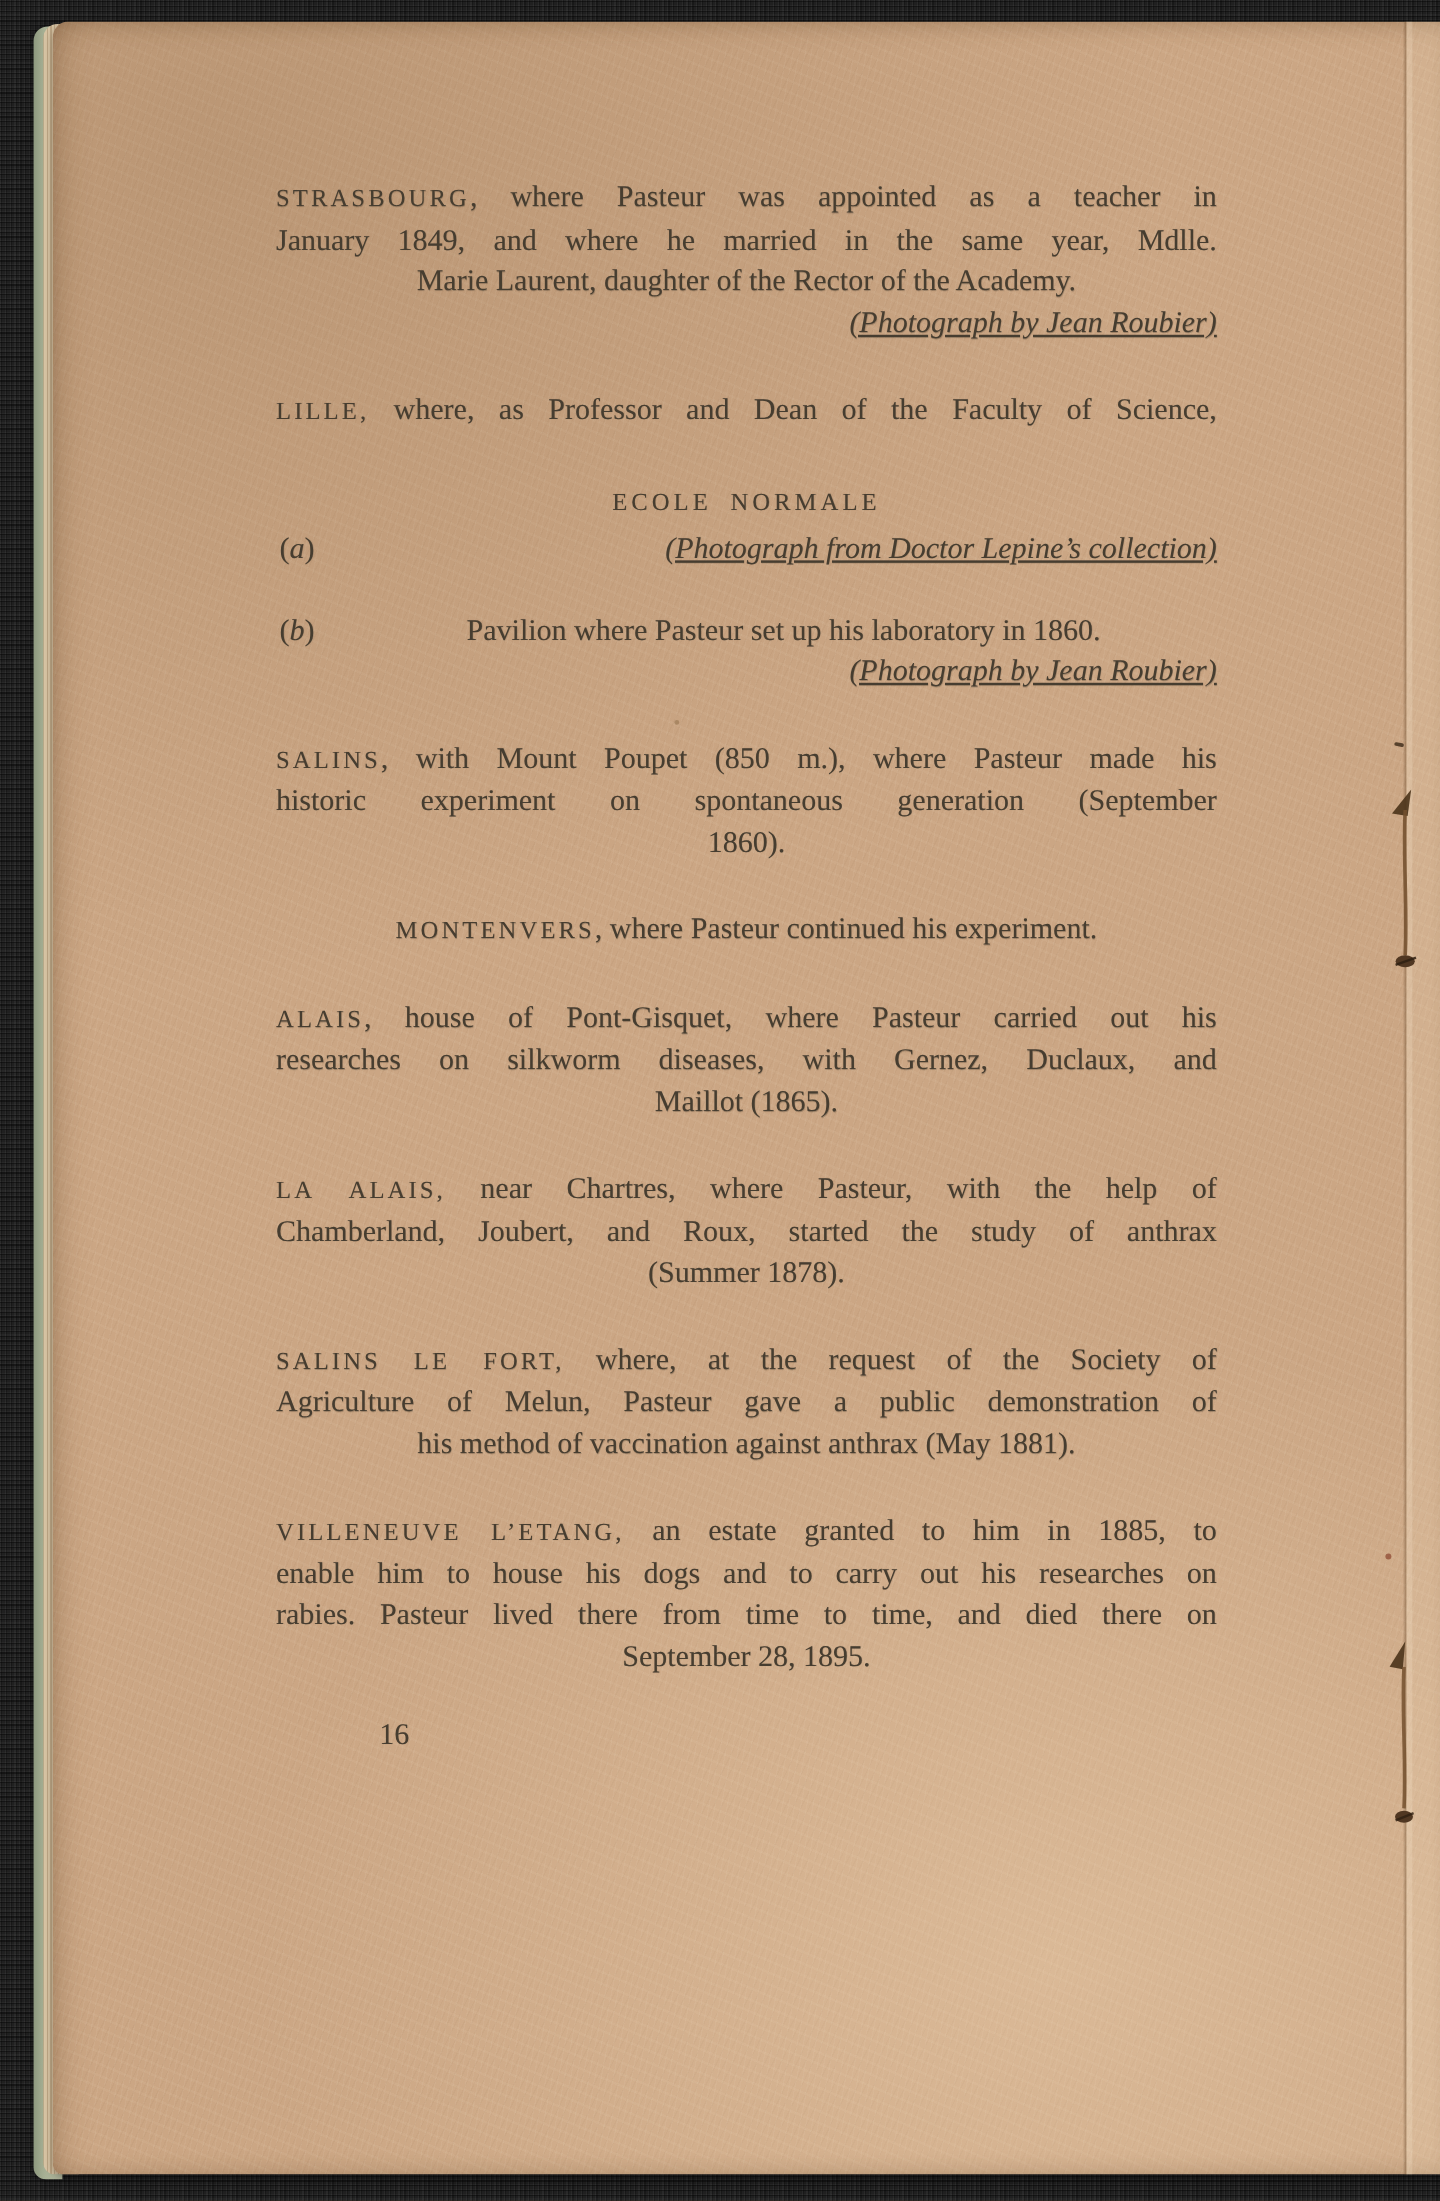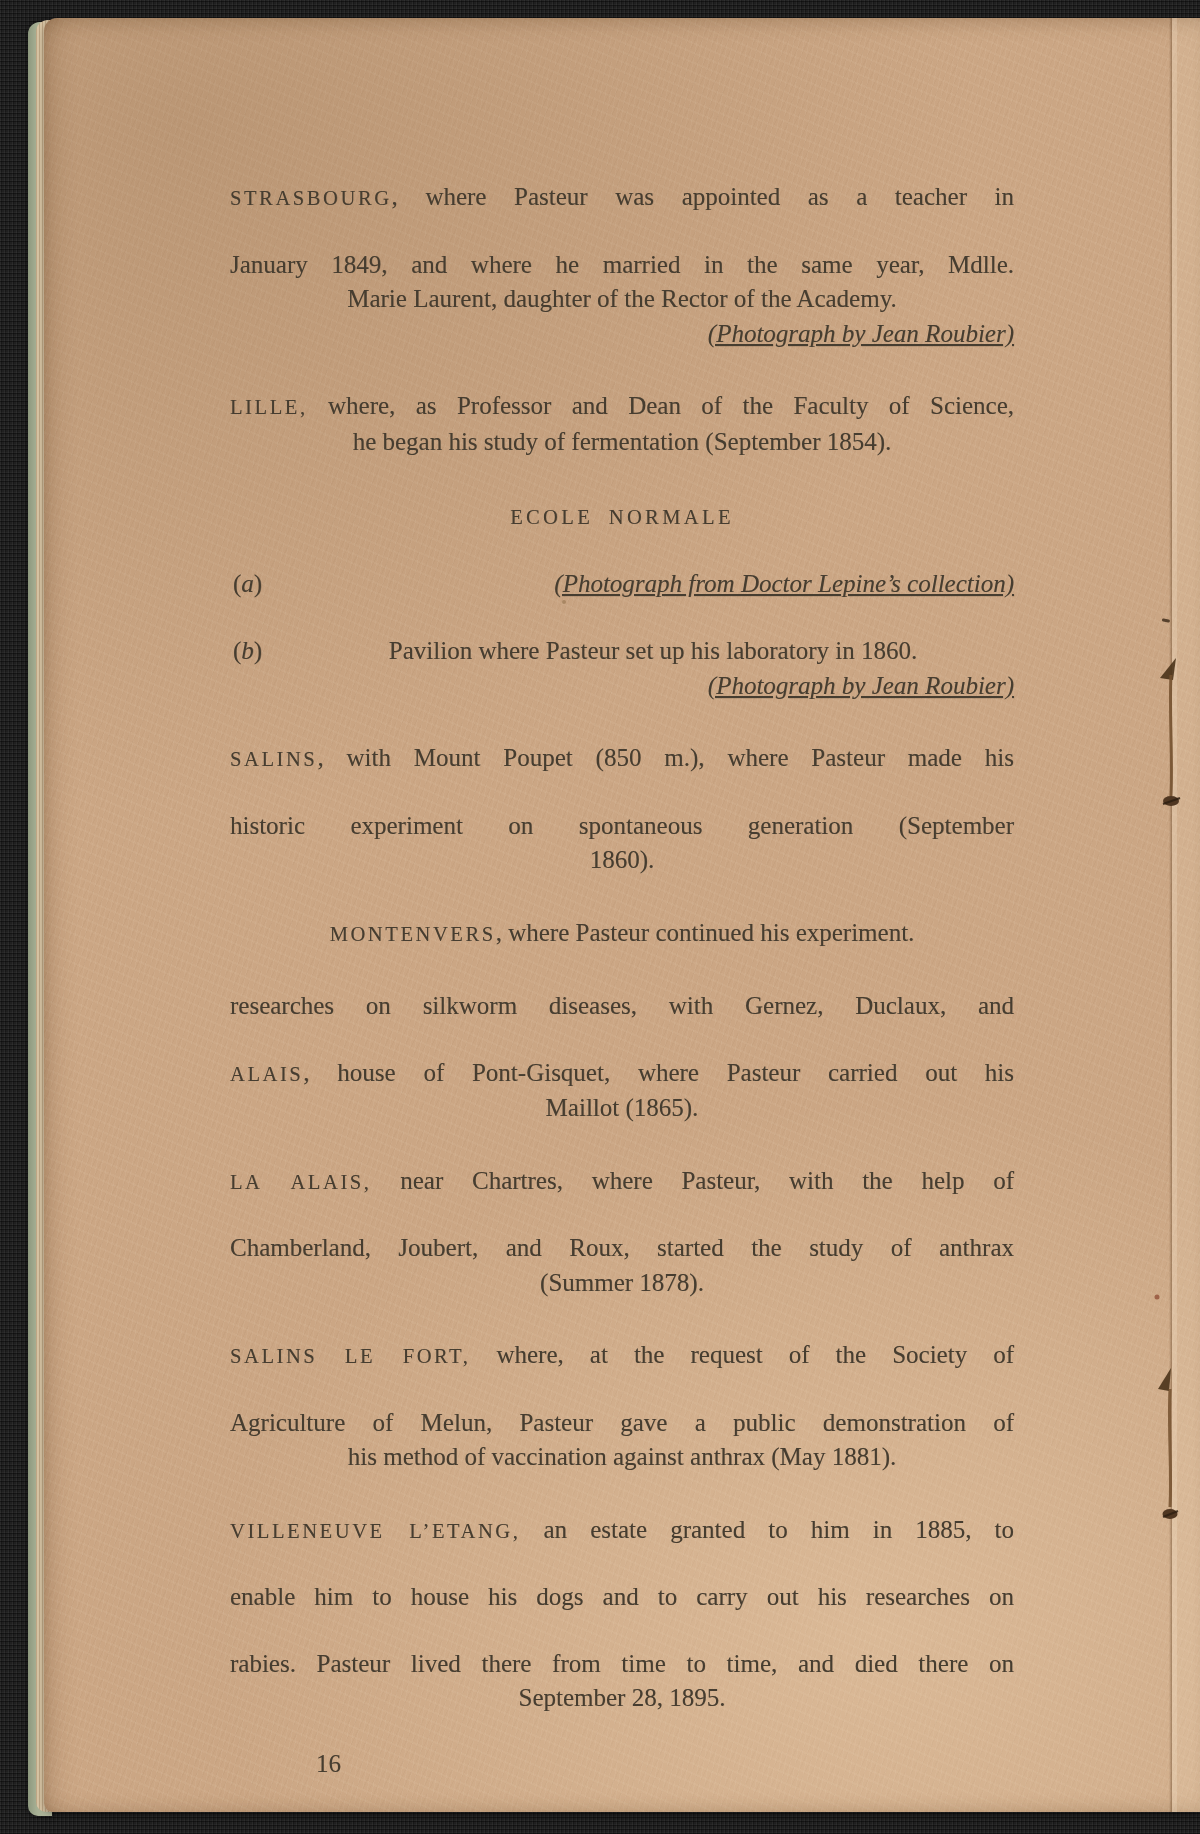--- a/index.html
+++ b/index.html
@@ -63,21 +63,21 @@
     color:var(--ink,#463d30);
     font-size:25px;line-height:34.5px;
     text-shadow:0.3px 0.4px 0.6px rgba(70,58,44,0.35);
   }
   .sec{position:relative;margin-top:38px;}
   .sec:first-child{margin-top:0;}
   .sec.heading{margin-top:40px;}
   .sec.item{margin-top:33px;margin-left:62px;}
   .sec.heading + .sec.item{margin-top:5px;}
   .line{text-align:center;}
-  .line.j{text-align:justify;text-align-last:justify;margin-top:32px;}
+  .line.j{text-align:justify;text-align-last:justify;}
   .line.caption{text-align:right;text-decoration:underline;}
   .sc{font-size:20.5px;letter-spacing:2.6px;}
   .heading .sc{letter-spacing:3.4px;word-spacing:7px;}
   .it{font-style:italic;}
   .item-label{position:absolute;left:-59px;top:0;}
   .page-number{margin-top:31px;padding-left:86px;}
 </style>
 </head>
 <body style="--bg: #202020; --paper: #cba684; --ink: #463d30;">
 
@@ -106,21 +106,20 @@
   <div class="text-column">
 
     <div class="sec entry">
         <div class="line j"><span class="sc">STRASBOURG</span><span>, where Pasteur was appointed as a teacher in</span></div>
         <div class="line j"><span>January 1849, and where he married in the same year, Mdlle.</span></div>
         <div class="line"><span>Marie Laurent, daughter of the Rector of the Academy.</span></div>
         <div class="line caption"><span class="it">(Photograph by Jean Roubier)</span></div>
       </div>
       <div class="sec entry">
         <div class="line j"><span class="sc">LILLE,</span><span> where, as Professor and Dean of the Faculty of Science,</span></div>
-        <div class="line"><span>he began his study of fermentation (September 1854).</span></div>
       </div>
       <div class="sec heading">
         <div class="line"><span class="sc">ECOLE NORMALE</span></div>
       </div>
       <div class="sec item">
         <div class="line j"><span class="item-label"><span>(</span><span class="it">a</span><span>)</span></span></div>
         <div class="line caption"><span class="it">(Photograph from Doctor Lepine’s collection)</span></div>
       </div>
       <div class="sec item">
         <div class="line"><span class="item-label"><span>(</span><span class="it">b</span><span>)</span></span><span>Pavilion where Pasteur set up his laboratory in 1860.</span></div>
@@ -128,22 +127,22 @@
       </div>
       <div class="sec entry">
         <div class="line j"><span class="sc">SALINS</span><span>, with Mount Poupet (850 m.), where Pasteur made his</span></div>
         <div class="line j"><span>historic experiment on spontaneous generation (September</span></div>
         <div class="line"><span>1860).</span></div>
       </div>
       <div class="sec entry">
         <div class="line"><span class="sc">MONTENVERS</span><span>, where Pasteur continued his experiment.</span></div>
       </div>
       <div class="sec entry">
+        <div class="line j"><span class="sc">ALAIS</span><span>, house of Pont-Gisquet, where Pasteur carried out his</span></div>
         <div class="line j"><span>researches on silkworm diseases, with Gernez, Duclaux, and</span></div>
-        <div class="line j"><span class="sc">ALAIS</span><span>, house of Pont-Gisquet, where Pasteur carried out his</span></div>
         <div class="line"><span>Maillot (1865).</span></div>
       </div>
       <div class="sec entry">
         <div class="line j"><span class="sc">LA ALAIS,</span><span> near Chartres, where Pasteur, with the help of</span></div>
         <div class="line j"><span>Chamberland, Joubert, and Roux, started the study of anthrax</span></div>
         <div class="line"><span>(Summer 1878).</span></div>
       </div>
       <div class="sec entry">
         <div class="line j"><span class="sc">SALINS LE FORT,</span><span> where, at the request of the Society of</span></div>
         <div class="line j"><span>Agriculture of Melun, Pasteur gave a public demonstration of</span></div>

